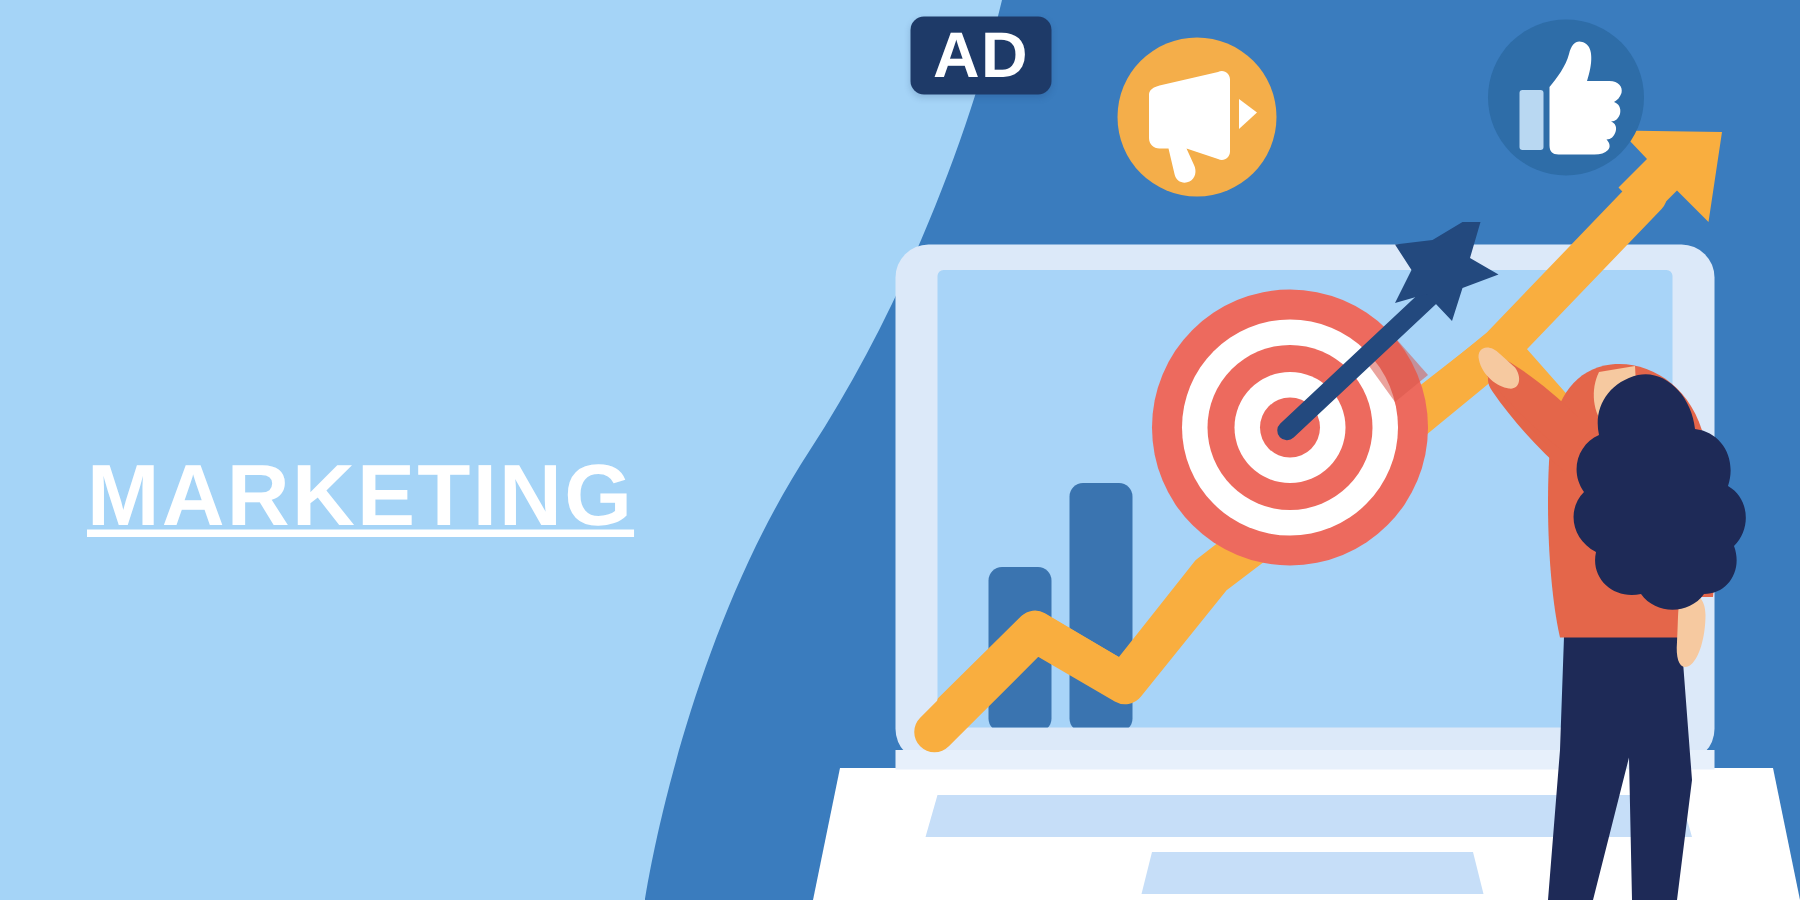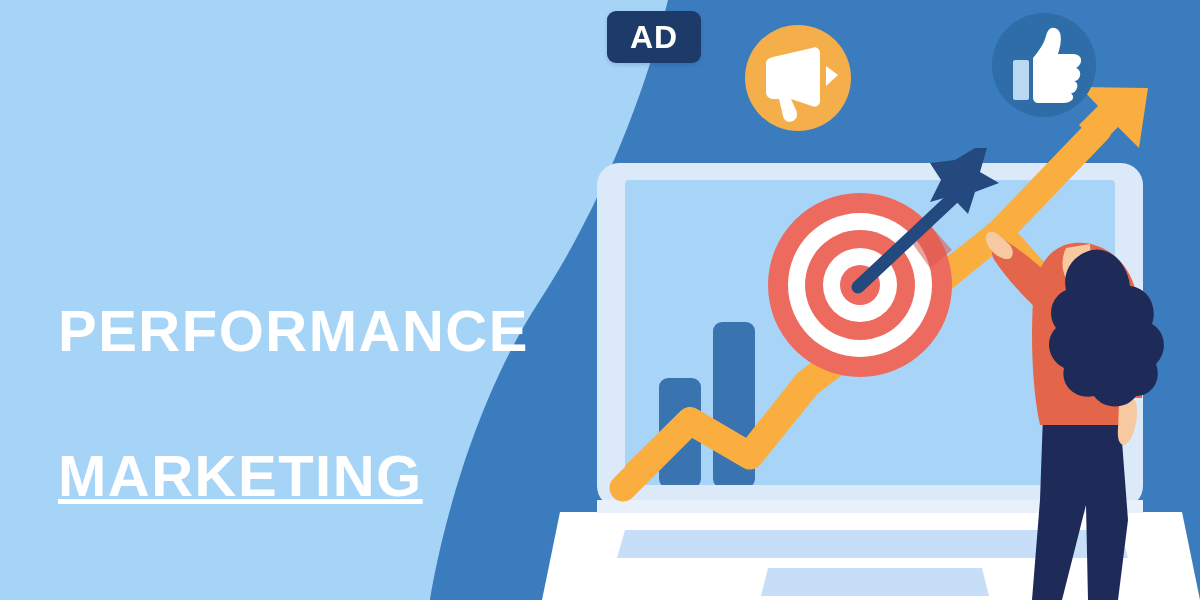--- a/index.html
+++ b/index.html
@@ -56,21 +56,21 @@
     border-radius: 9px;
     display: flex;
     align-items: center;
     justify-content: center;
     box-shadow: 0 2px 4px rgba(30,58,104,0.18);
   }
   #ad-badge .ad-text {
     color: #FFFFFF;
     font-family: "Liberation Sans", sans-serif;
     font-weight: bold;
-    font-size: 32px;
+    font-size: 43px;
     letter-spacing: 1px;
     line-height: 1;
   }
 </style>
 </head>
 <body>
 
 <div id="banner">
 
   <svg class="layer" viewBox="0 0 1200 600" preserveAspectRatio="none">
@@ -157,21 +157,20 @@
     </g>
 
     <g>
       <circle cx="1044" cy="65" r="52" fill="#2E6DA8"></circle>
       <rect x="1013" y="60" width="16" height="40" rx="2" fill="#B9D8F2"></rect>
       <path d="M 1033 58 C 1038 52 1044 44 1046 36 C 1048 28 1052 26 1057 29 C 1062 32 1062 42 1058 54 L 1073 54 C 1079 54 1082 58 1081 62 C 1080 65 1078 67 1076 68 C 1079 69 1081 72 1080 76 C 1079 79 1077 81 1074 81 C 1077 82 1078 85 1077 88 C 1076 91 1074 93 1071 93 C 1073 95 1074 98 1072 100 C 1070 102 1067 103 1063 103 L 1039 103 C 1035 103 1033 101 1033 97 Z" fill="#FFFFFF"></path>
     </g>
   </svg>
 
   <div id="headline">
-    <span class="l1">PERFORMANCE</span>
     <span class="l2">MARKETING</span>
   </div>
 
   <div id="ad-badge">
     <span class="ad-text">AD</span>
   </div>
 
 </div>
 
 </body></html>

